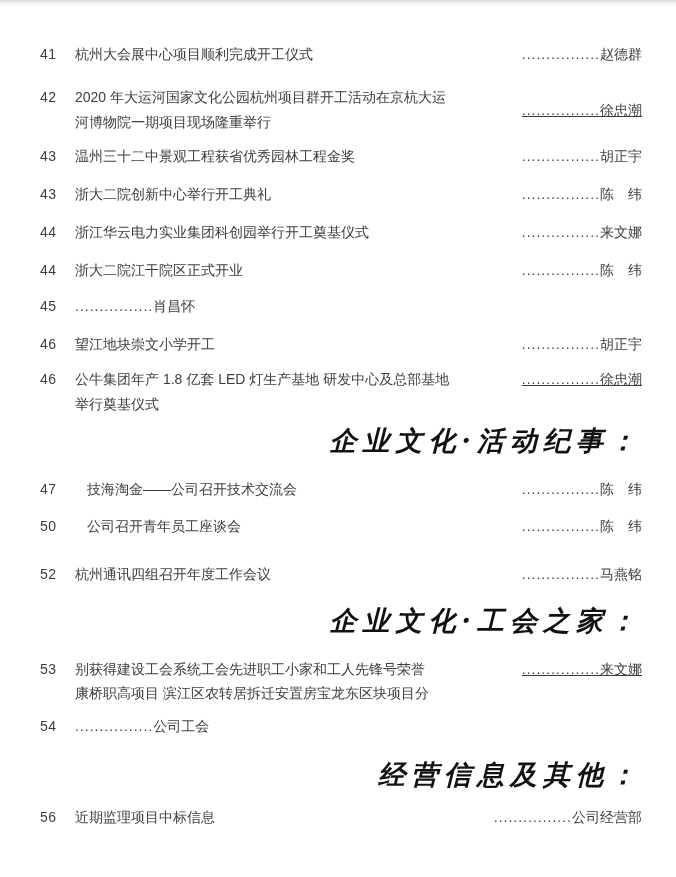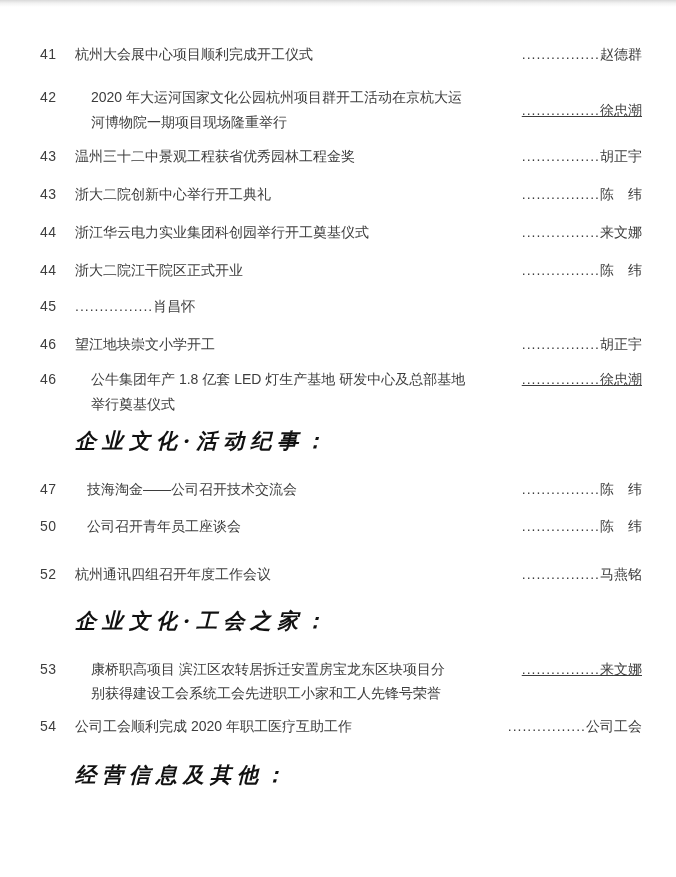--- a/index.html
+++ b/index.html
@@ -38,21 +38,21 @@
     flex: 1 1 auto;
     padding-right: 10px;
   }
   .row .title .tline { display: block; }
   .row .author {
     flex: 0 0 auto;
     white-space: nowrap;
     text-align: center;
   }
   .row .dots { letter-spacing: 1px; }
-  .row.two { line-height: 25px; gap: 16px; }
+  .row.two { line-height: 25px; }
   .row.two .title .tline { line-height: 25px; }
   .row.two .author { line-height: 25px; text-decoration: underline; }
   .row.va-center .author { align-self: center; }
   
   .mb-a { margin-bottom: 22px; }
   .mb-b { margin-bottom: 13px; }
   .mb-c { margin-bottom: 21px; }
   .mb-d { margin-bottom: 19px; }
   .mb-e { margin-bottom: 14px; }
   .mb-f { margin-bottom: 10px; }
@@ -60,24 +60,25 @@
   .mb-h { margin-bottom: 24px; margin-top: 31px; }
   .mb-i { margin-bottom: 26px; }
   .row.r53 { line-height: 24px; }
   .row.r53 .title .tline { line-height: 24px; }
   .row.r53 .author { line-height: 24px; }
   .heading {
     margin-left: 35px;
     font-family: "DejaVu Serif", serif;
     font-style: italic;
     font-weight: bold;
-    font-size: 21px;
+    font-size: 27px;
     line-height: 28px;
     letter-spacing: 6px;
     color: #111111;
+    text-align: right;
   }
   .heading.h1 { margin-bottom: 26px; }
   .heading.h2 { margin-bottom: 22px; }
   .heading.h3 { margin-bottom: 20px; }
 </style>
 </head>
 <body>
 
 <div class="page">
   <div class="page-top-shade"></div>
@@ -178,31 +179,35 @@
           <span class="tline">杭州通讯四组召开年度工作会议</span>
         </span>
       <span class="author"><span class="dots">................</span><span>马燕铭</span></span>
     </div>
 
     <div class="heading h2">企业文化·工会之家：</div>
 
     <div class="row two r53 mb-b">
       <span class="num">53</span>
       <span class="title">
+          <span class="tline">别获得建设工会系统工会先进职工小家和工人先锋号荣誉</span>
           <span class="tline">康桥职高项目  滨江区农转居拆迁安置房宝龙东区块项目分</span>
-          <span class="tline">别获得建设工会系统工会先进职工小家和工人先锋号荣誉</span>
         </span>
       <span class="author"><span class="dots">................</span><span>来文娜</span></span>
     </div>
 
     <div class="row mb-i">
       <span class="num">54</span>
-      <span class="title">
-          <span class="tline">公司工会顺利完成 2020 年职工医疗互助工作</span>
-        </span>
       <span class="author"><span class="dots">................</span><span>公司工会</span></span>
     </div>
 
     <div class="heading h3">经营信息及其他：</div>
 
+    <div class="row">
+      <span class="num">56</span>
+      <span class="title">
+          <span class="tline">近期监理项目中标信息</span>
+        </span>
+      <span class="author"><span class="dots">................</span><span>公司经营部</span></span>
+    </div>
 
   </div>
 </div>
 
 </body></html>

